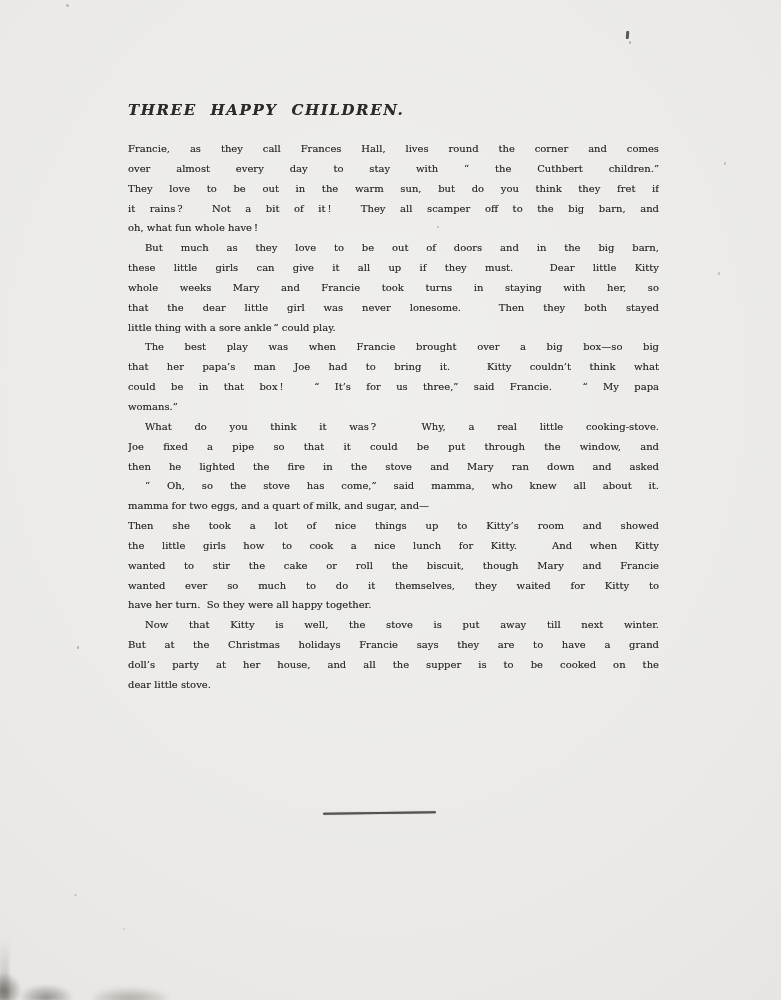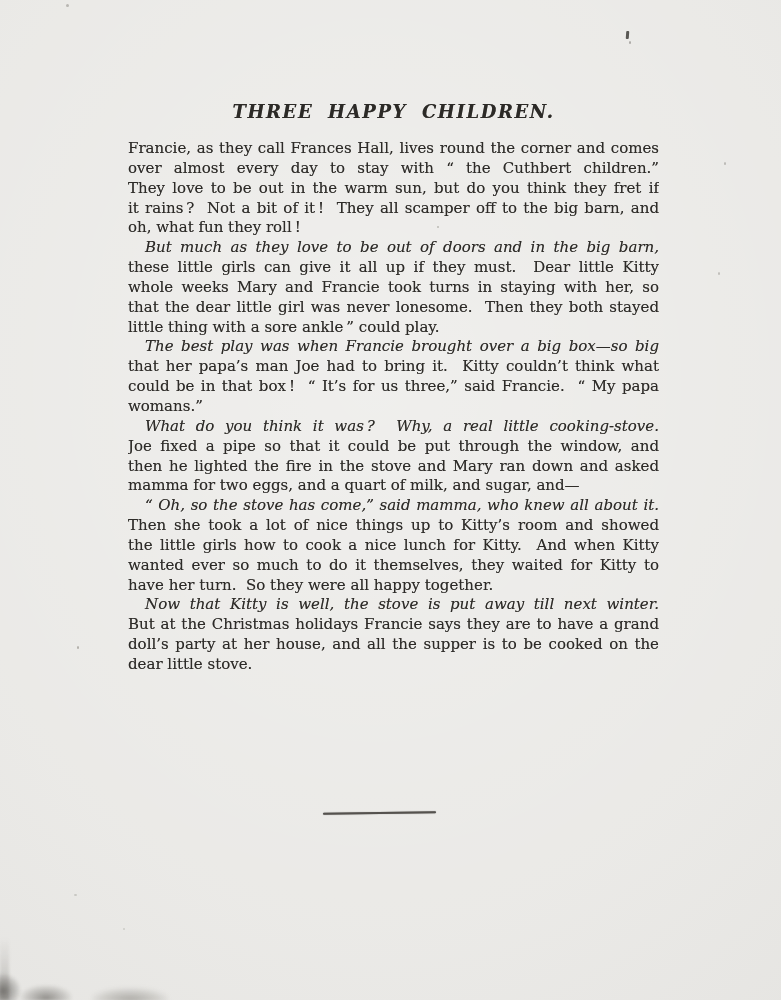--- a/index.html
+++ b/index.html
@@ -28,52 +28,51 @@
         rgba(255,255,255,0.08) 45%,
         rgba(0,0,0,0.025) 78%,
         rgba(0,0,0,0.06) 100%);
     pointer-events: none;
   }
   .page-title {
     position: absolute;
     left: 128px;
     top: 101px;
     width: 531px;
-    text-align: center;
+    text-align: left;
     font-style: italic;
     font-weight: 700;
-    font-size: 18px;
+    font-size: 15px;
     letter-spacing: 1.6px;
     word-spacing: 7px;
     color: #2c2a27;
     text-shadow: 0 0 0.6px rgba(44,42,39,0.55);
   }
   .text-block {
     position: absolute;
     left: 128px;
     top: 139px;
     width: 531px;
-    font-size: 15px;
+    font-size: 10px;
     color: #2d2b28;
     text-shadow: 0 0 0.5px rgba(45,43,40,0.5);
   }
   .line {
     height: 19.85px;
     line-height: 19.85px;
     white-space: pre-wrap;
     text-align: justify;
     text-align-last: justify;
     overflow: hidden;
   }
   .line.para-end {
     text-align-last: left;
   }
   .line.indent {
     text-indent: 17px;
-    font-style: italic;
   }
   .section-divider {
     position: absolute;
     left: 323px;
     top: 812px;
     width: 113px;
     height: 2px;
     background: #55524e;
     border-radius: 1px;
     transform: rotate(-0.7deg);
@@ -140,37 +139,38 @@
 
 <div class="scan-page">
 
   <div class="page-title">THREE HAPPY CHILDREN.</div>
 
   <div class="text-block">
       <div class="line">Francie, as they call Frances Hall, lives round the corner and comes</div>
       <div class="line">over almost every day to stay with “ the Cuthbert children.”</div>
       <div class="line">They love to be out in the warm sun, but do you think they fret if</div>
       <div class="line">it rains ?  Not a bit of it !  They all scamper off to the big barn, and</div>
-      <div class="line para-end">oh, what fun they roll !</div>
+      <div class="line para-end">oh, what fun whole have !</div>
       <div class="line indent">But much as they love to be out of doors and in the big barn,</div>
       <div class="line">these little girls can give it all up if they must.  Dear little Kitty</div>
       <div class="line">whole weeks Mary and Francie took turns in staying with her, so</div>
       <div class="line">that the dear little girl was never lonesome.  Then they both stayed</div>
       <div class="line para-end">little thing with a sore ankle ” could play.</div>
       <div class="line indent">The best play was when Francie brought over a big box—so big</div>
       <div class="line">that her papa’s man Joe had to bring it.  Kitty couldn’t think what</div>
       <div class="line">could be in that box !  “ It’s for us three,” said Francie.  “ My papa</div>
       <div class="line para-end">womans.”</div>
       <div class="line indent">What do you think it was ?  Why, a real little cooking-stove.</div>
       <div class="line">Joe fixed a pipe so that it could be put through the window, and</div>
       <div class="line">then he lighted the fire in the stove and Mary ran down and asked</div>
+      <div class="line indent">“ Oh, so the stove has come,” said mamma, who knew all about it.</div>
       <div class="line para-end">mamma for two eggs, and a quart of milk, and sugar, and—</div>
-      <div class="line indent">“ Oh, so the stove has come,” said mamma, who knew all about it.</div>
       <div class="line">Then she took a lot of nice things up to Kitty’s room and showed</div>
       <div class="line">the little girls how to cook a nice lunch for Kitty.  And when Kitty</div>
+      <div class="line">wanted to stir the cake or roll the biscuit, though Mary and Francie</div>
       <div class="line">wanted ever so much to do it themselves, they waited for Kitty to</div>
       <div class="line para-end">have her turn.  So they were all happy together.</div>
       <div class="line indent">Now that Kitty is well, the stove is put away till next winter.</div>
       <div class="line">But at the Christmas holidays Francie says they are to have a grand</div>
       <div class="line">doll’s party at her house, and all the supper is to be cooked on the</div>
       <div class="line para-end">dear little stove.</div>
     </div>
 
   <div class="section-divider"></div>
 

